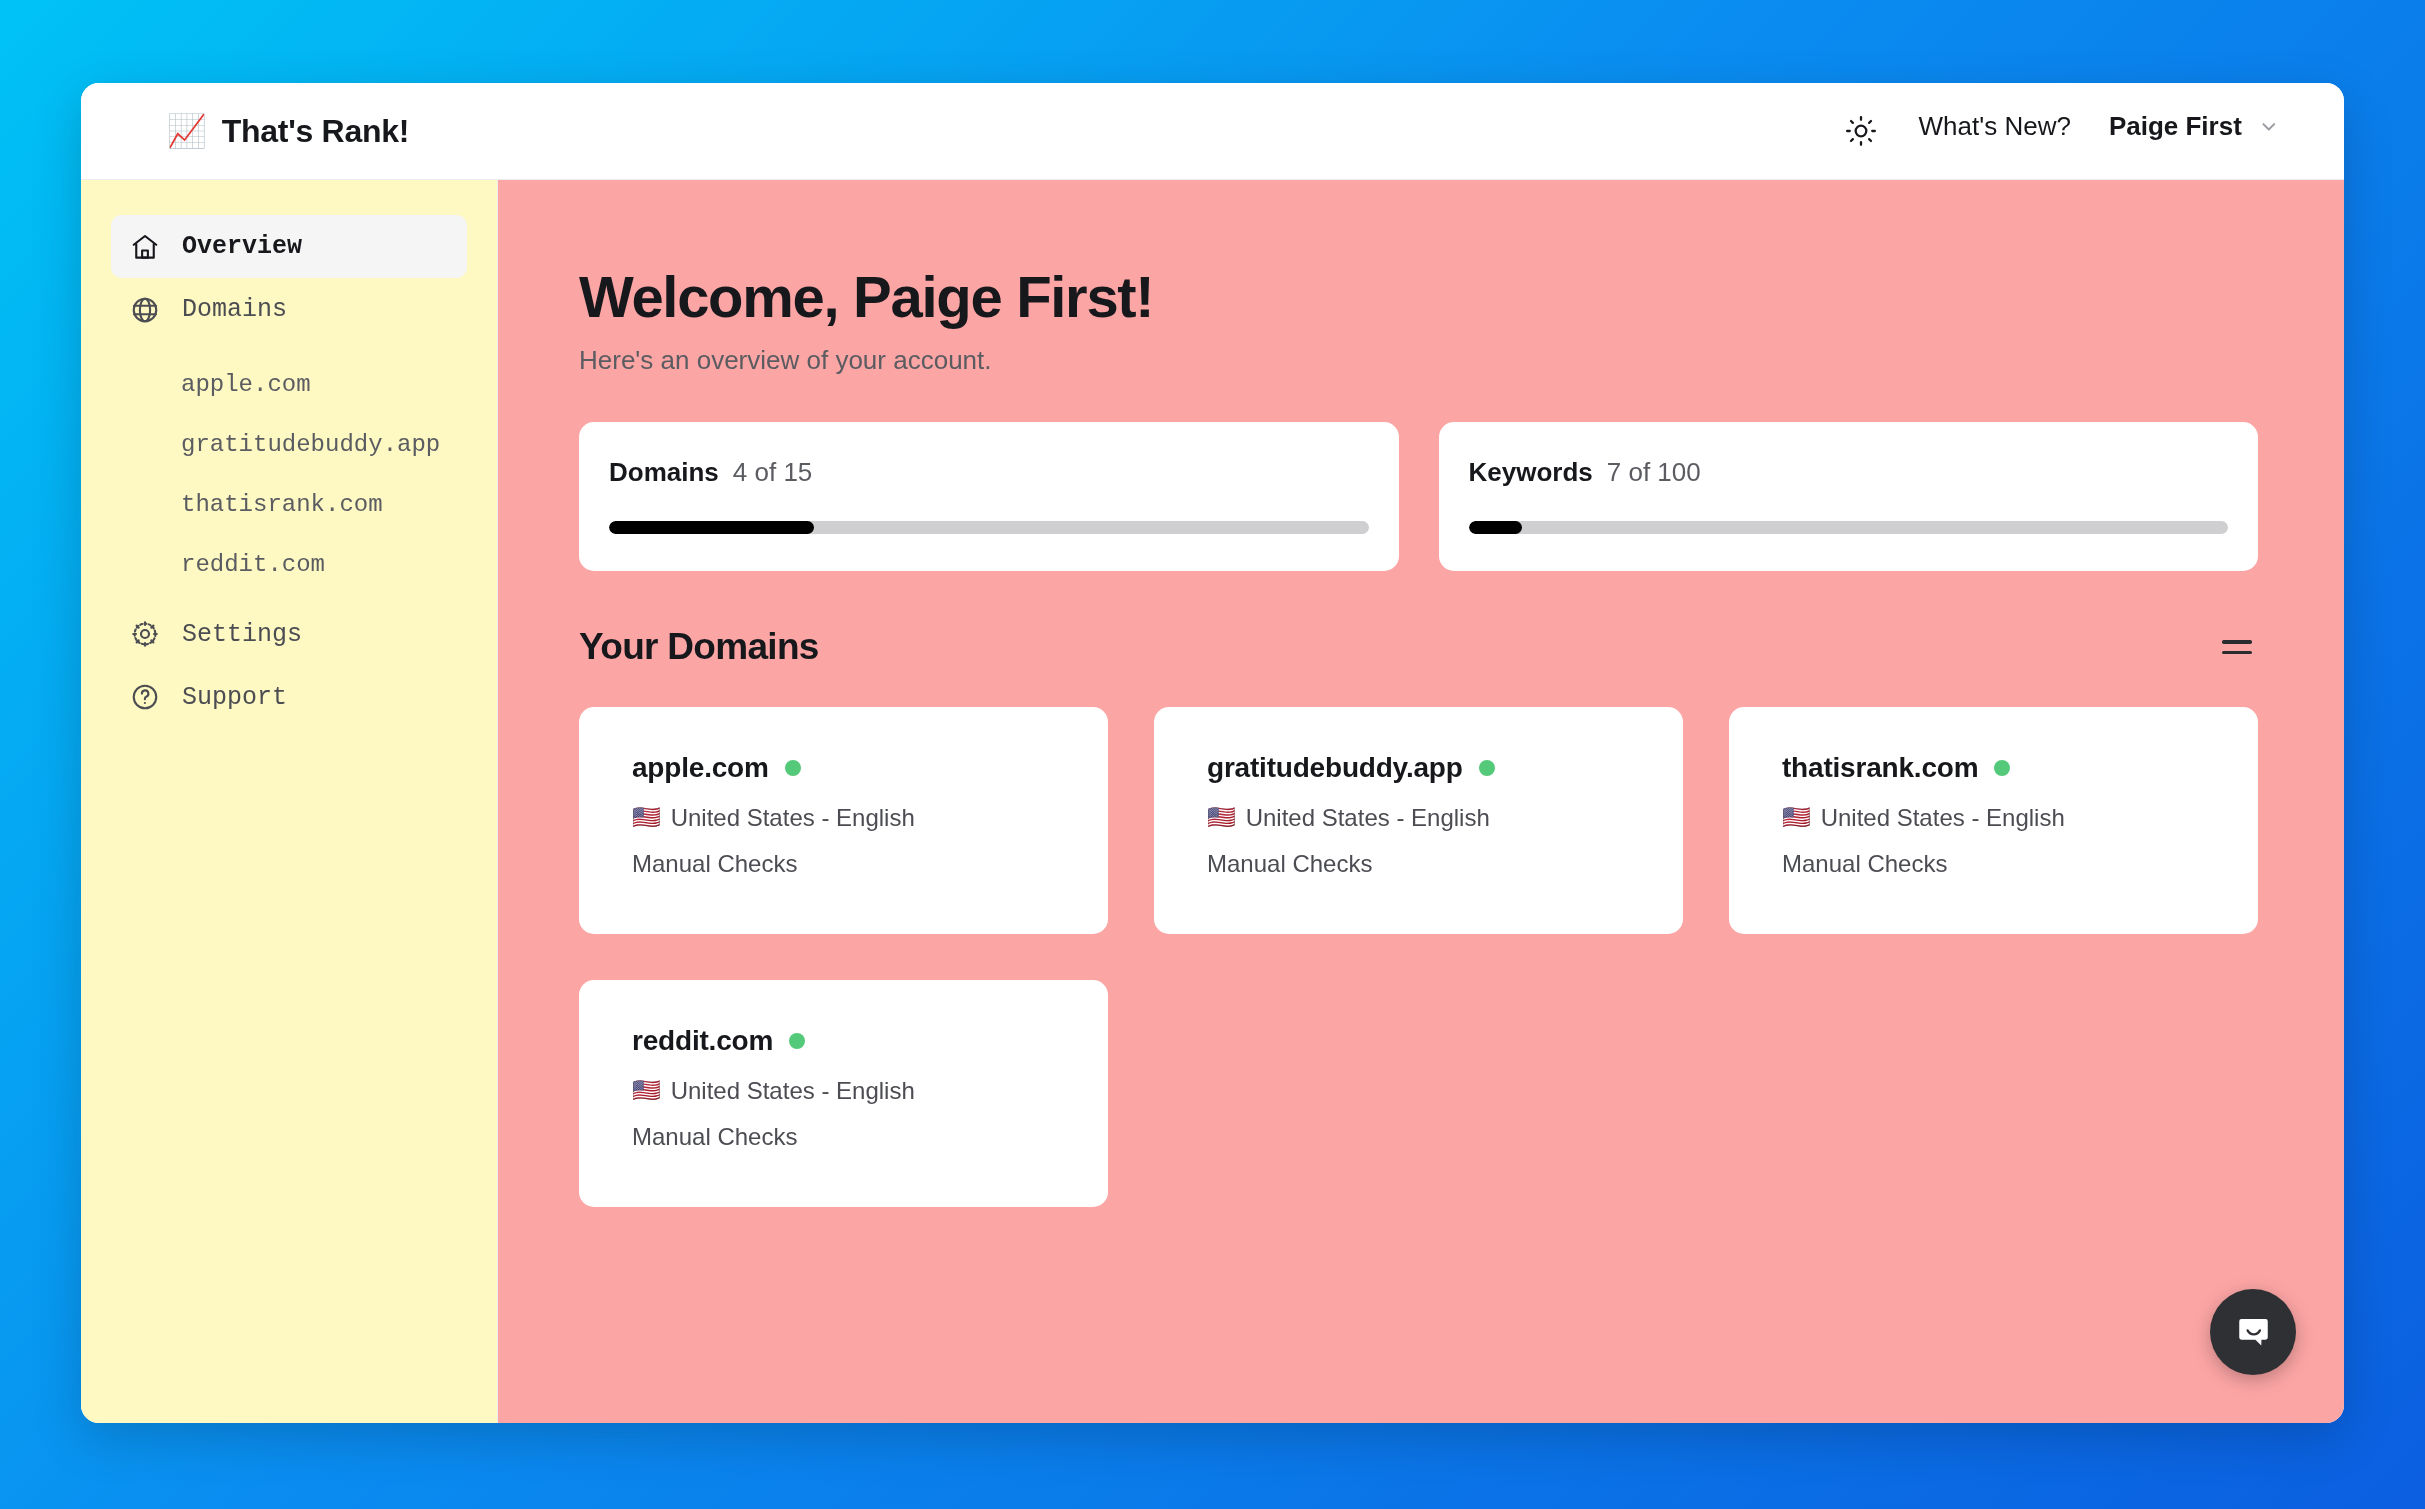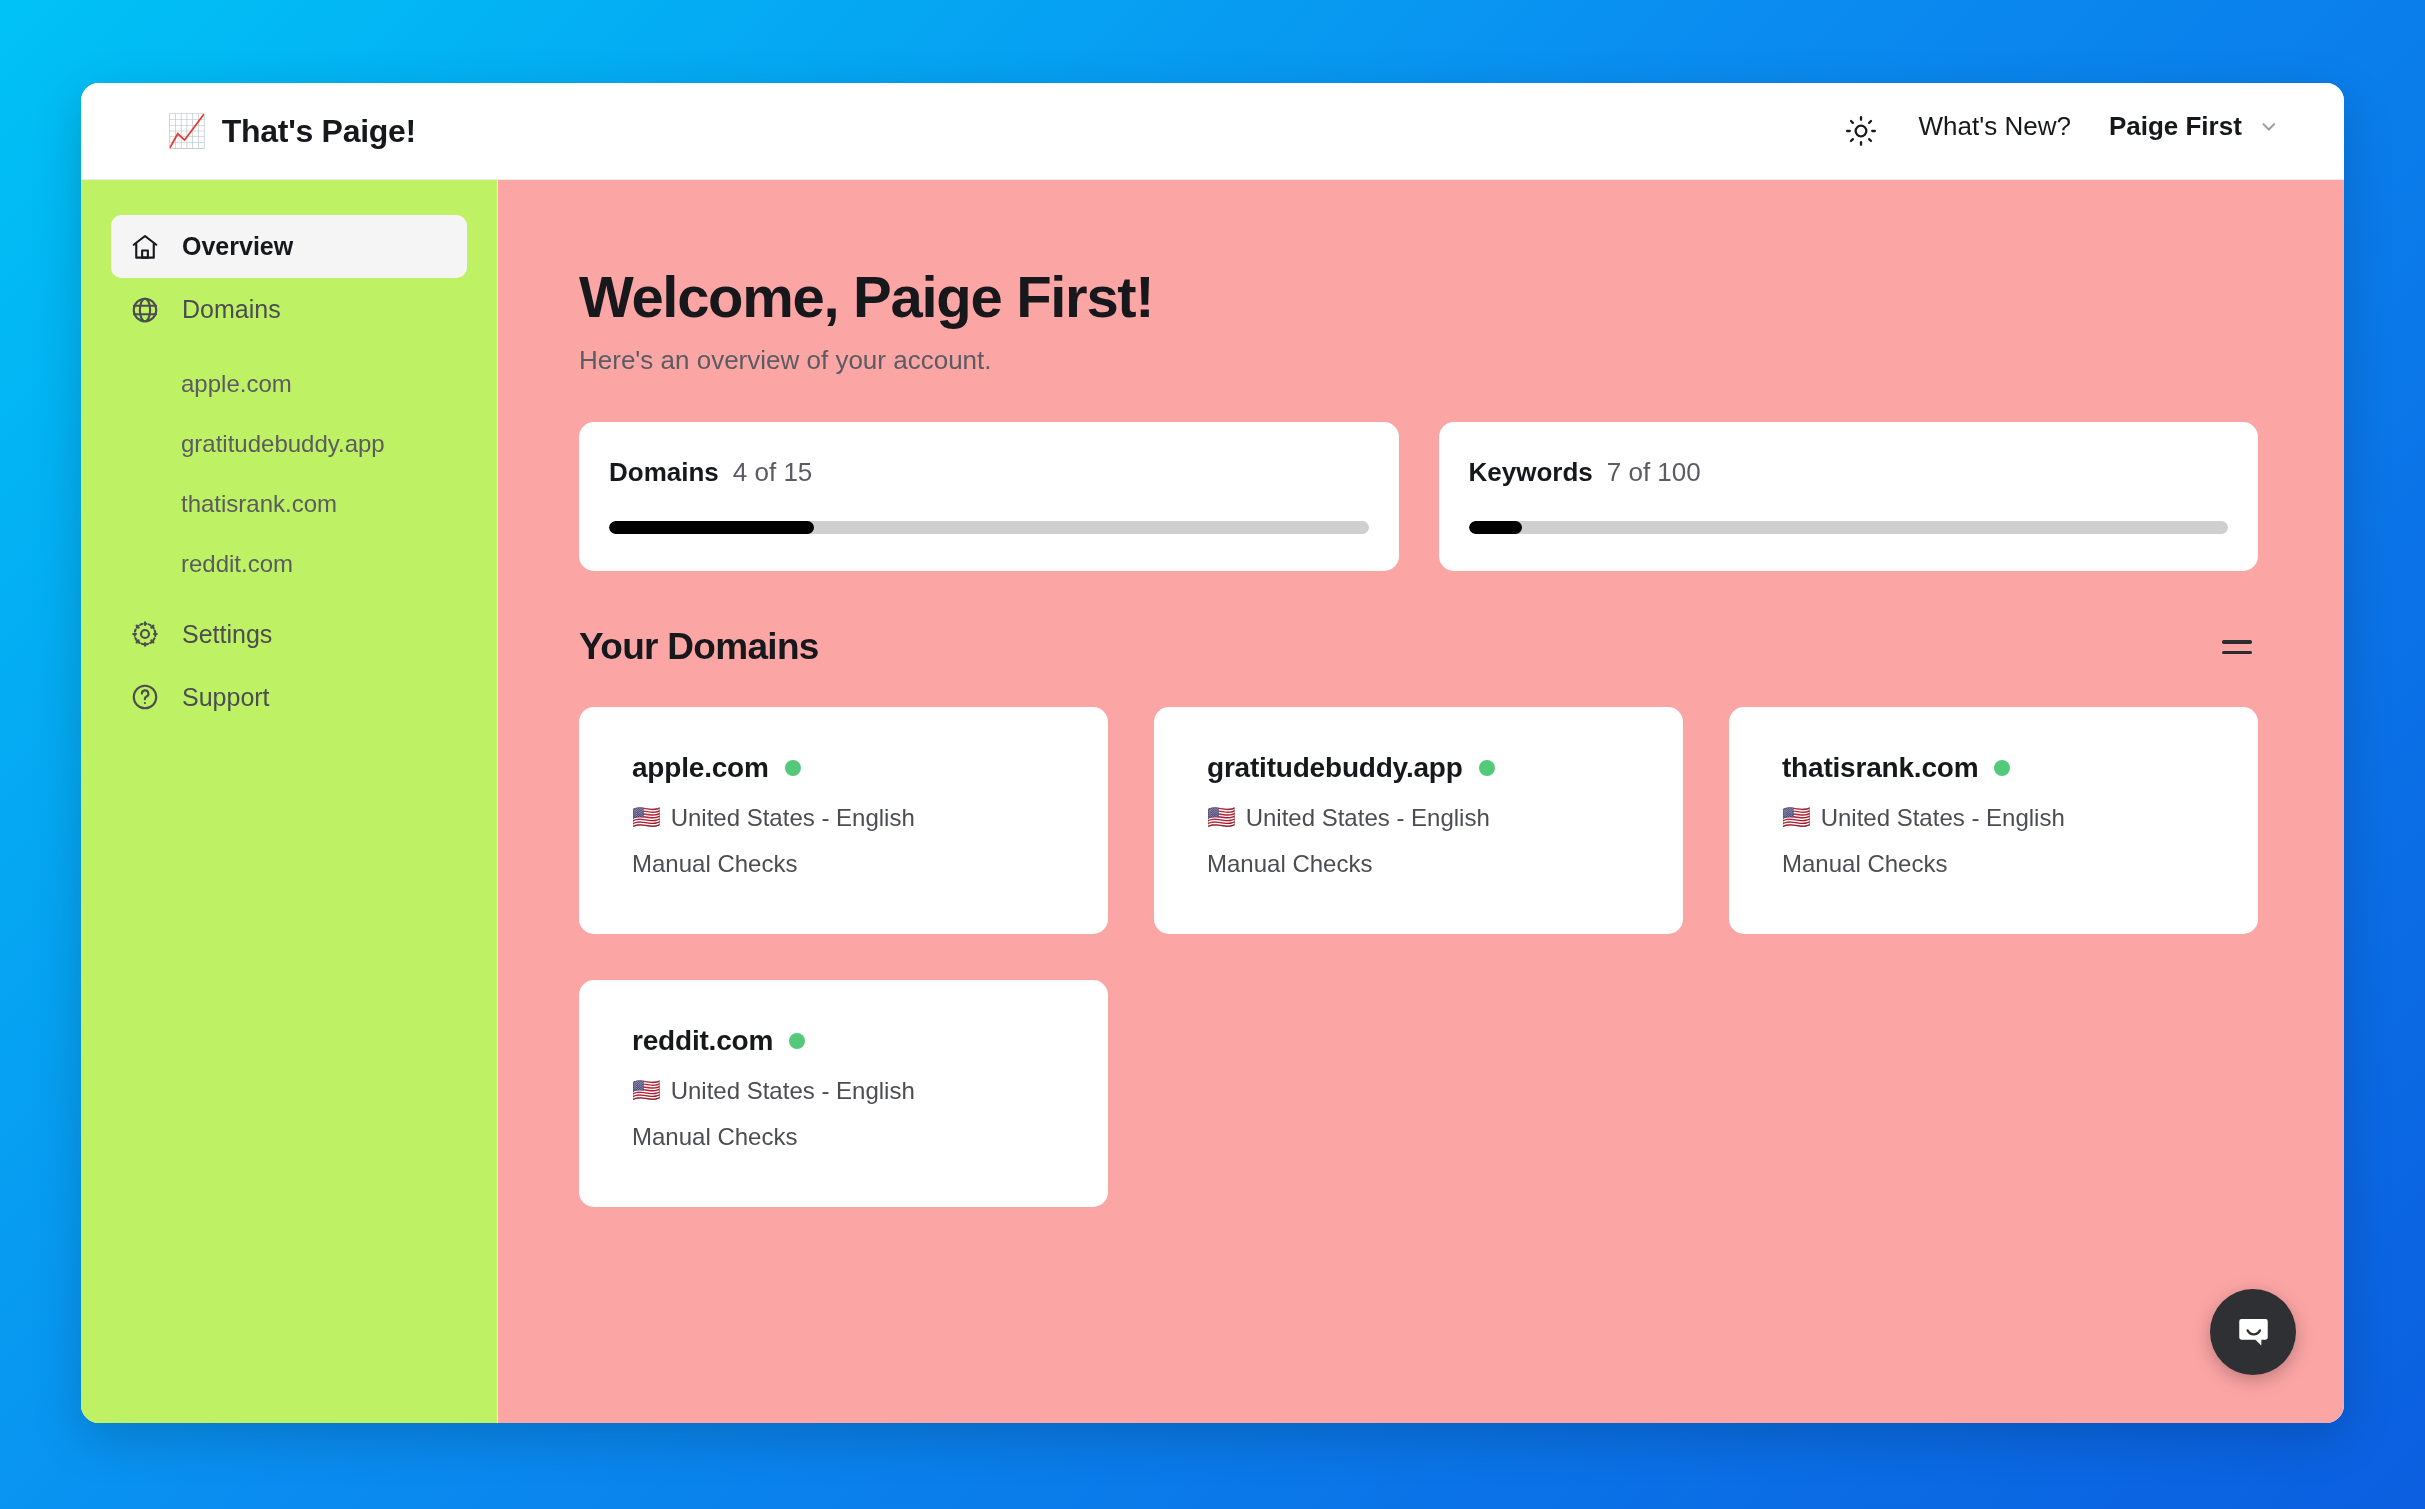--- a/index.html
+++ b/index.html
@@ -100,23 +100,24 @@
   .body-split {
     flex: 1;
     display: flex;
     min-height: 0;
   }
 
   
   .sidebar {
     width: 417px;
     min-width: 417px;
-    background: #bef264;
+    background: #fef9c3;
     border-right: 0.8px solid #ededef;
     padding: 35px 30px 0 30px;
+    font-family: Liberation Mono, monospace;
   }
 
   .nav-item {
     display: flex;
     align-items: center;
     gap: 21px;
     height: 63px;
     padding: 0 18px;
     border-radius: 10.8px;
     cursor: pointer;
@@ -322,21 +323,21 @@
 </style>
 </head>
 <body>
 
 <div class="app-window">
 
   <div class="header">
 
     <div class="brand">
       <span class="brand-emoji">📈</span>
-      <span class="brand-name">That's Paige!</span>
+      <span class="brand-name">That's Rank!</span>
     </div>
 
     <div class="header-right">
 
       <div class="icon-btn">
         <svg width="32" height="32" viewBox="0 0 24 24" fill="none" stroke="#17181c" stroke-width="1.7" stroke-linecap="round">
           <circle cx="12" cy="12" r="4"></circle>
           <line x1="12" y1="1.6" x2="12" y2="3.6"></line>
           <line x1="12" y1="20.4" x2="12" y2="22.4"></line>
           <line x1="1.6" y1="12" x2="3.6" y2="12"></line>

